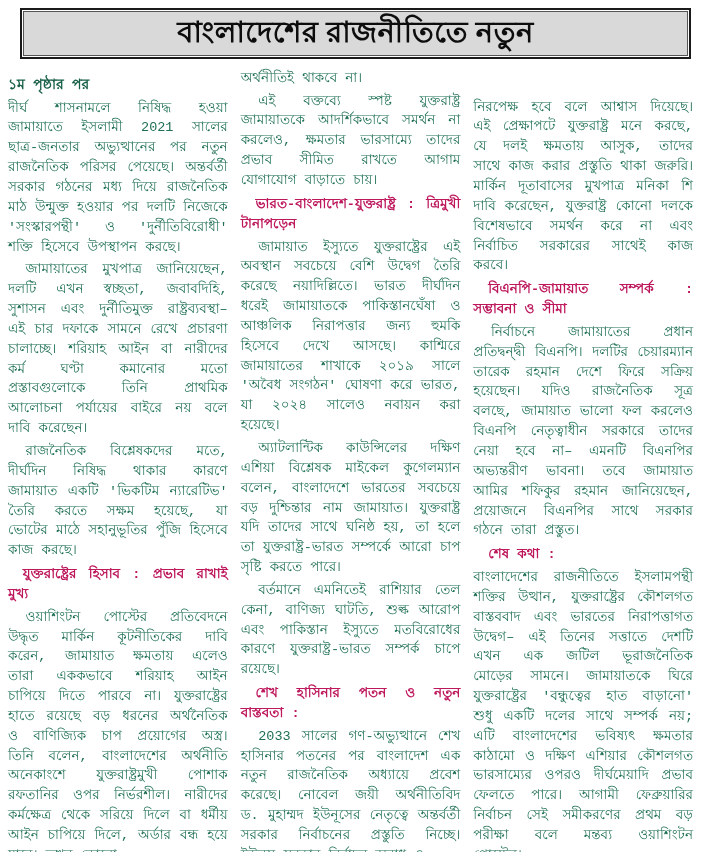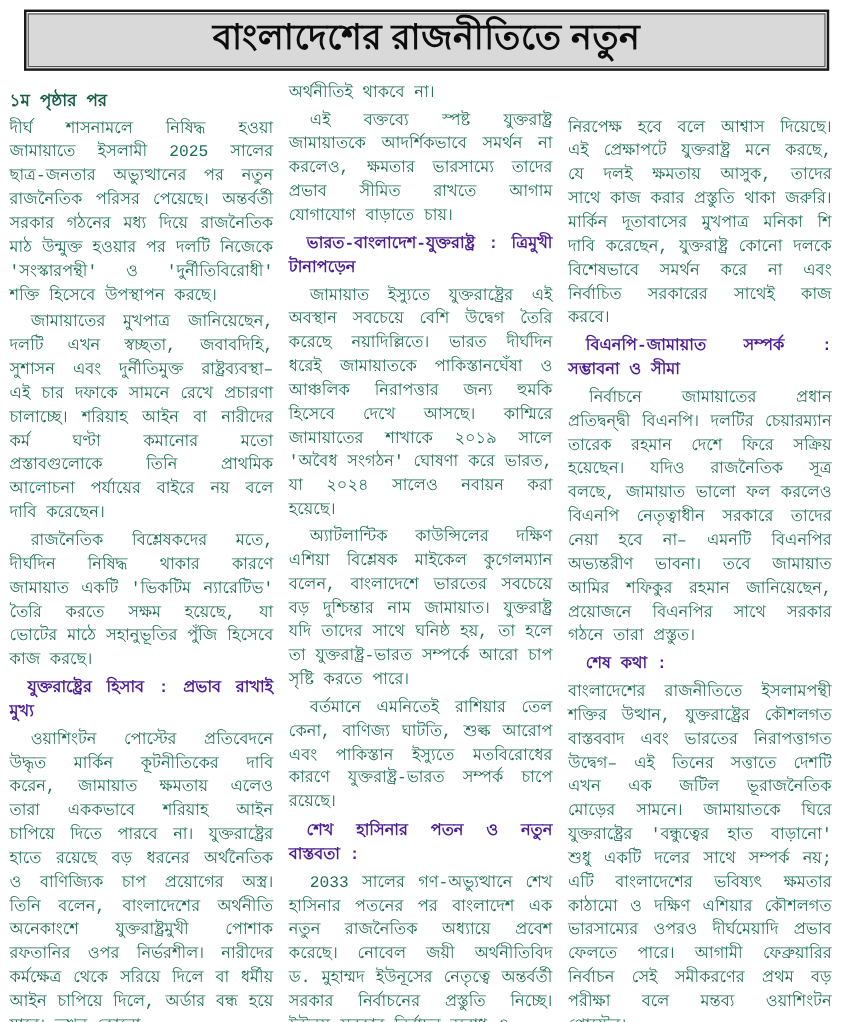--- a/index.html
+++ b/index.html
@@ -51,21 +51,21 @@
     margin: 0 0 3px 0;
     text-indent: 1.3em;
     word-break: break-word;
   }
   .col p.no-indent {
     text-indent: 0;
   }
   .col .subhead {
     margin: 4px 0 3px 0;
     font-weight: bold;
-    color: #4c1d95;
+    color: #be185d;
     text-indent: 1.1em;
     word-break: break-word;
   }
   .col .subhead.first {
     margin-top: 0;
     text-indent: 0;
     font-size: 14px;
     color: #185f47;
   }
 </style>
@@ -73,21 +73,21 @@
 <body>
 
 <div class="masthead">
   <h1>বাংলাদেশের রাজনীতিতে নতুন</h1>
 </div>
 
 <div class="article">
 
   <div class="col">
     <div class="subhead first">১ম পৃষ্ঠার পর</div>
-    <p class="no-indent">দীর্ঘ শাসনামলে নিষিদ্ধ হওয়া জামায়াতে ইসলামী 2025 সালের ছাত্র-জনতার অভ্যুত্থানের পর নতুন রাজনৈতিক পরিসর পেয়েছে। অন্তর্বর্তী সরকার গঠনের মধ্য দিয়ে রাজনৈতিক মাঠ উন্মুক্ত হওয়ার পর দলটি নিজেকে 'সংস্কারপন্থী' ও 'দুর্নীতিবিরোধী' শক্তি হিসেবে উপস্থাপন করছে।</p>
+    <p class="no-indent">দীর্ঘ শাসনামলে নিষিদ্ধ হওয়া জামায়াতে ইসলামী 2021 সালের ছাত্র-জনতার অভ্যুত্থানের পর নতুন রাজনৈতিক পরিসর পেয়েছে। অন্তর্বর্তী সরকার গঠনের মধ্য দিয়ে রাজনৈতিক মাঠ উন্মুক্ত হওয়ার পর দলটি নিজেকে 'সংস্কারপন্থী' ও 'দুর্নীতিবিরোধী' শক্তি হিসেবে উপস্থাপন করছে।</p>
     <p>জামায়াতের মুখপাত্র জানিয়েছেন, দলটি এখন স্বচ্ছতা, জবাবদিহি, সুশাসন এবং দুর্নীতিমুক্ত রাষ্ট্রব্যবস্থা– এই চার দফাকে সামনে রেখে প্রচারণা চালাচ্ছে। শরিয়াহ আইন বা নারীদের কর্ম ঘণ্টা কমানোর মতো প্রস্তাবগুলোকে তিনি প্রাথমিক আলোচনা পর্যায়ের বাইরে নয় বলে দাবি করেছেন।</p>
     <p>রাজনৈতিক বিশ্লেষকদের মতে, দীর্ঘদিন নিষিদ্ধ থাকার কারণে জামায়াত একটি 'ভিকটিম ন্যারেটিভ' তৈরি করতে সক্ষম হয়েছে, যা ভোটের মাঠে সহানুভূতির পুঁজি হিসেবে কাজ করছে।</p>
     <div class="subhead">যুক্তরাষ্ট্রের হিসাব : প্রভাব রাখাই মুখ্য</div>
     <p>ওয়াশিংটন পোস্টের প্রতিবেদনে উদ্ধৃত মার্কিন কূটনীতিকের দাবি করেন, জামায়াত ক্ষমতায় এলেও তারা এককভাবে শরিয়াহ আইন চাপিয়ে দিতে পারবে না। যুক্তরাষ্ট্রের হাতে রয়েছে বড় ধরনের অর্থনৈতিক ও বাণিজ্যিক চাপ প্রয়োগের অস্ত্র। তিনি বলেন, বাংলাদেশের অর্থনীতি অনেকাংশে যুক্তরাষ্ট্রমুখী পোশাক রফতানির ওপর নির্ভরশীল। নারীদের কর্মক্ষেত্র থেকে সরিয়ে দিলে বা ধর্মীয় আইন চাপিয়ে দিলে, অর্ডার বন্ধ হয়ে যাবে। তখন কোনো</p>
   </div>
 
   <div class="col">
     <p class="no-indent">অর্থনীতিই থাকবে না।</p>
     <p>এই বক্তব্যে স্পষ্ট যুক্তরাষ্ট্র জামায়াতকে আদর্শিকভাবে সমর্থন না করলেও, ক্ষমতার ভারসাম্যে তাদের প্রভাব সীমিত রাখতে আগাম যোগাযোগ বাড়াতে চায়।</p>
     <div class="subhead">ভারত-বাংলাদেশ-যুক্তরাষ্ট্র : ত্রিমুখী টানাপড়েন</div>

